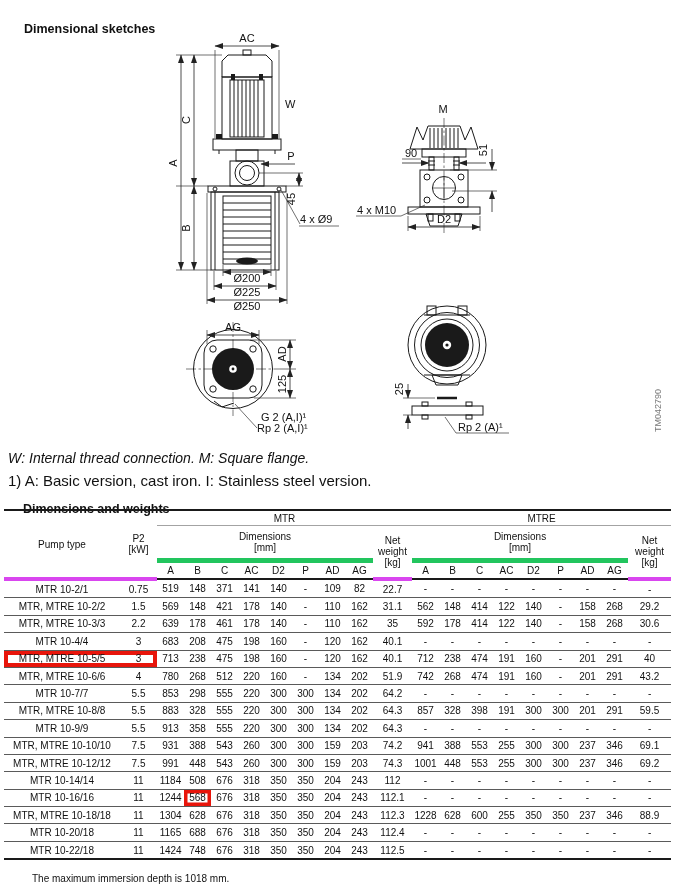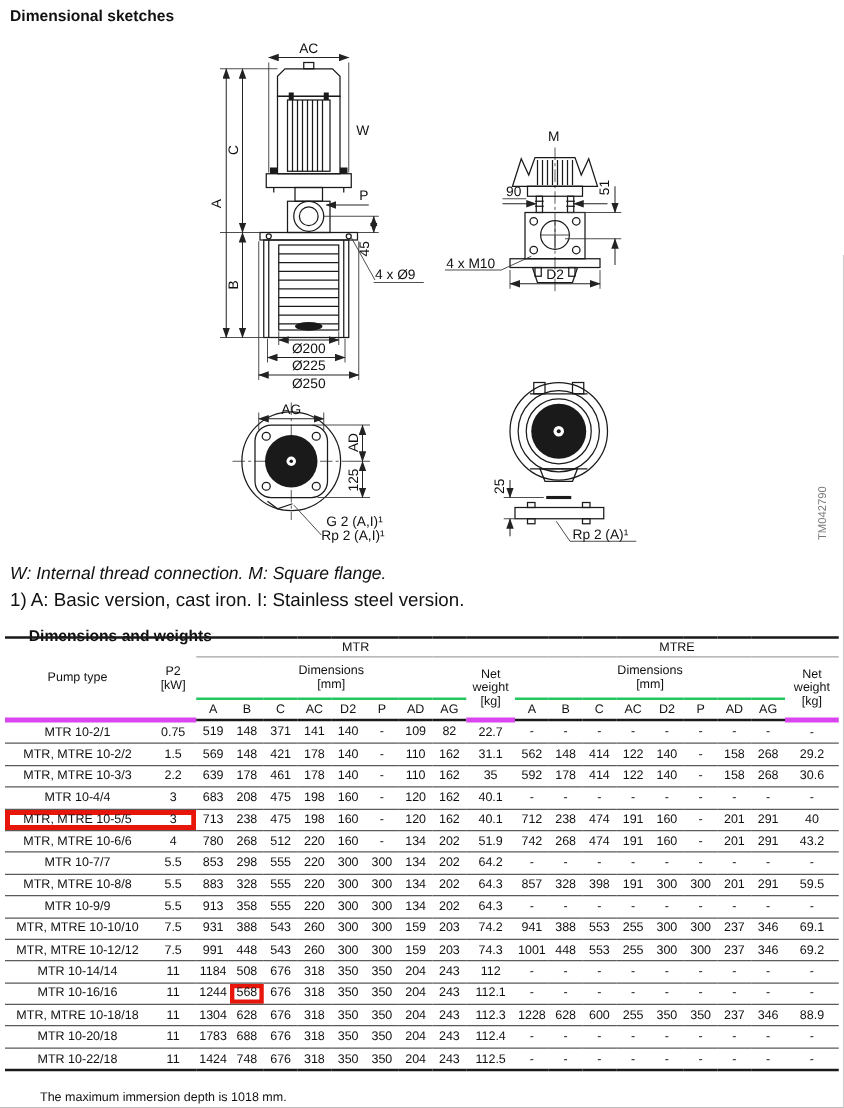--- a/index.html
+++ b/index.html
@@ -1,37 +1,37 @@
 <!DOCTYPE html>
 <html style="--hl: #e8150b;"><head>
 <meta charset="utf-8">
 <style>
   html,body{margin:0;padding:0;background:#888;}
   .page{
     position:relative;width:675px;height:886px;background:#ffffff;
     font-family:"Liberation Sans",sans-serif;color:#111;overflow:hidden;
     margin:0 auto;
   }
-  .h-title{position:absolute;left:8px;top:6px;font-size:12.5px;font-weight:bold;margin:0;}
+  .h-title{position:absolute;left:8px;top:6px;font-size:12.5px;font-weight:bold;margin:16px;}
   .sketch-svg{position:absolute;left:0;top:0;}
   .note-italic{position:absolute;left:8px;top:450px;font-style:italic;font-size:14px;margin:0;}
   .footnote{position:absolute;left:8px;top:472px;font-size:15px;margin:0;}
   .h-table{position:absolute;left:8px;top:487px;font-size:12.5px;font-weight:bold;margin:15px;}
   .footer-note{position:absolute;left:20px;top:861px;font-size:10px;margin:12px;}
 
   table.dims{
     position:absolute;left:4px;top:509px;width:667px;
     border-collapse:collapse;table-layout:fixed;
     font-size:10px;line-height:11px;
     border-top:2.5px solid #1a1a1a;border-bottom:2.5px solid #1a1a1a;
   }
   table.dims th, table.dims td{padding:0;text-align:center;vertical-align:middle;font-weight:normal;}
   thead th{font-weight:bold;white-space:pre-line;}
   .th-group{height:14px;border-bottom:1px solid #a3a3a3;}
-  .th-dims{height:32px;border-bottom:2px solid #22c55e;}
+  .th-dims{height:32px;border-bottom:5px solid #22c55e;}
   .th-type,.th-p2,.th-weight{border-bottom:4px solid #d946ef;}
   .th-type{text-align:left;padding-left:7px;}
   #dim-letters-row th{height:15px;border-bottom:2px solid #1a1a1a;}
   tbody td{height:16.4px;border-top:1px solid #5a5a5a;}
   tbody tr:first-child td{border-top:none;}
   td.type-cell{text-align:left;padding-left:7px;}
   .hl-left{box-shadow:inset 4px 0 0 var(--hl),inset 0 4px 0 var(--hl),inset 0 -4px 0 var(--hl);}
   .hl-right{box-shadow:inset -4px 0 0 var(--hl),inset 0 4px 0 var(--hl),inset 0 -4px 0 var(--hl);}
   .hl-cell{box-shadow:inset 0 0 0 3.5px var(--hl);}
 
@@ -628,21 +628,21 @@
           <td>255</td>
           <td>350</td>
           <td>350</td>
           <td>237</td>
           <td>346</td>
           <td>88.9</td>
         </tr>
         <tr>
           <td class="type-cell">MTR 10-20/18</td>
           <td>11</td>
-          <td>1783</td>
+          <td>1165</td>
           <td>688</td>
           <td>676</td>
           <td>318</td>
           <td>350</td>
           <td>350</td>
           <td>204</td>
           <td>243</td>
           <td>112.4</td>
           <td>-</td>
           <td>-</td>

